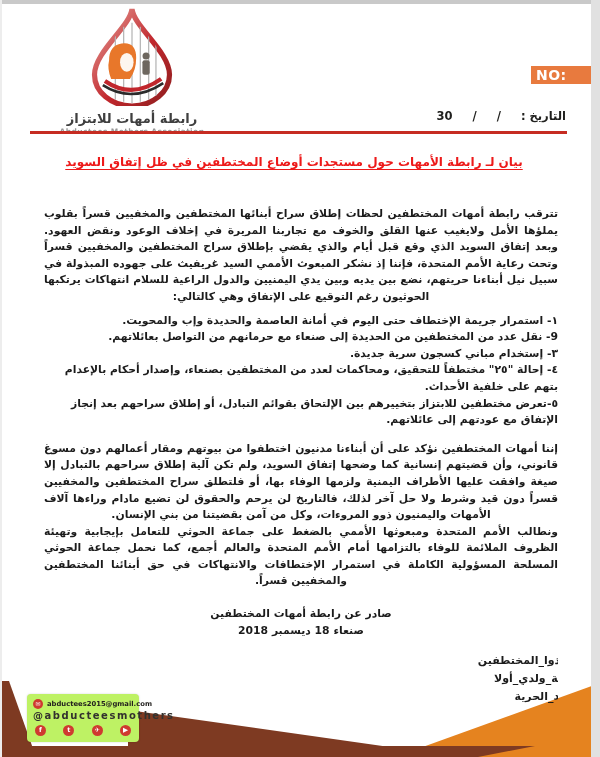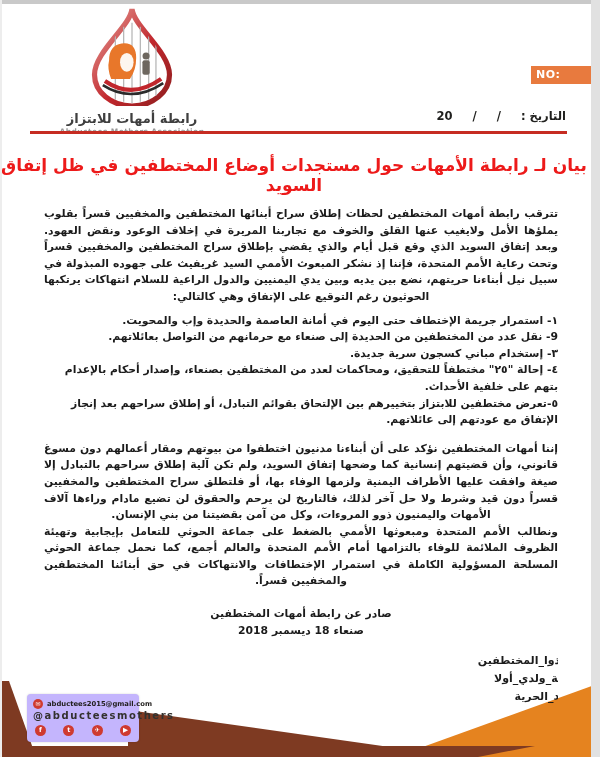--- a/index.html
+++ b/index.html
@@ -10,29 +10,29 @@
   .edge-top{position:absolute;left:0;top:0;width:600px;height:4px;background:#c9c9c9;z-index:6;}
   .edge-right{position:absolute;right:0;top:0;width:9px;height:757px;background:#e1e1e1;z-index:6;}
   .edge-left{position:absolute;left:0;top:0;width:2px;height:757px;background:#ededed;z-index:6;}
 
   
   .logo-wrap{position:absolute;left:48px;top:6px;width:168px;text-align:center;z-index:2;}
   .logo-name-ar{font-size:13px;font-weight:bold;color:#3f3f3f;margin-top:1px;direction:rtl;}
   .logo-name-en{font-size:7.5px;font-weight:bold;color:#979797;letter-spacing:.4px;margin-top:1px;}
 
   .no-box{position:absolute;left:531px;top:66px;width:60px;height:18px;background:#e87a3e;color:#fff;
-    font-size:11px;font-weight:bold;line-height:18px;padding-left:5px;letter-spacing:.5px;z-index:2;}
+    font-size:14px;font-weight:bold;line-height:18px;padding-left:5px;letter-spacing:.5px;z-index:2;}
 
   .date-row{position:absolute;top:109px;right:34px;direction:rtl;display:flex;align-items:center;
     column-gap:20px;font-size:11.5px;font-weight:bold;color:#20201e;z-index:2;}
 
   .red-rule{position:absolute;left:30px;top:131px;width:537px;height:3px;background:#c62c22;z-index:2;}
 
   .doc-title{position:absolute;left:0;top:155px;width:588px;text-align:center;color:#ed1a1a;
-    font-size:17px;font-weight:bold;text-underline-offset:3px;direction:rtl;z-index:2;}
+    font-size:12px;font-weight:bold;text-decoration:underline;text-underline-offset:3px;direction:rtl;z-index:2;}
 
   
   .body-col{position:absolute;left:44px;top:206px;width:514px;height:556px;z-index:2;direction:rtl;
     color:#1b1b1b;font-size:10.8px;font-weight:bold;line-height:16.6px;overflow:hidden;}
   .para{text-align:justify;text-align-last:center;margin:0;}
   .list{margin:7px 0 12px 0;}
   .list .li{margin:0;}
   .para2{margin-top:4px;}
   .signature{text-align:center;margin-top:16px;}
   .hashtags{position:relative;right:-28px;text-align:right;margin-top:13px;font-size:11px;line-height:18px;}
@@ -42,21 +42,21 @@
   .tri-orange{left:370px;top:678px;width:230px;height:79px;background:#e5831f;
     clip-path:polygon(25px 79px,230px 5px,230px 79px);}
   .maroon-a{left:0;top:681px;width:40px;height:76px;background:#7e3a22;
     clip-path:polygon(0 0,9px 0,36px 76px,0 76px);}
   .maroon-b{left:0;top:710px;width:600px;height:47px;background:#7e3a22;
     clip-path:polygon(128px 0,460px 47px,128px 47px);}
   .maroon-strip{left:0;top:746px;width:535px;height:11px;background:#7e3a22;
     clip-path:polygon(0 0,535px 0,478px 11px,0 11px);}
 
   
-  .contact-card{position:absolute;left:27px;top:694px;width:112px;height:48px;background:#c4b5fd;
+  .contact-card{position:absolute;left:27px;top:694px;width:112px;height:48px;background:#bef264;
     border-radius:4px;z-index:4;padding:5px 6px 4px 6px;box-shadow:0 0 2px rgba(0,0,0,.18);}
   .c-row1{display:flex;align-items:center;gap:4px;}
   .mail-ico{width:10px;height:10px;border-radius:50%;background:#cf3a30;color:#fff;font-size:6px;
     line-height:10px;text-align:center;flex:0 0 auto;}
   .c-email{font-size:6.8px;font-weight:bold;color:#23211f;white-space:nowrap;}
   .c-handle{font-size:10px;font-weight:bold;color:#33312e;letter-spacing:1.55px;margin-top:1px;white-space:nowrap;}
   .c-icons{display:flex;justify-content:space-between;margin-top:3.5px;padding:0 2px;}
   .s-ico{width:11px;height:11px;border-radius:50%;background:#cf3a30;color:#fff;font-size:6.5px;
     line-height:11px;text-align:center;font-weight:bold;}
 </style>
@@ -103,21 +103,21 @@
     <div class="logo-name-ar">رابطة أمهات للابتزاز</div>
     <div class="logo-name-en">Abductees Mothers Association</div>
   </div>
 
   <div class="no-box">NO:</div>
 
   <div class="date-row">
     <span>التاريخ :</span>
     <span>/</span>
     <span>/</span>
-    <span>20</span>
+    <span>30</span>
   </div>
 
   <div class="red-rule"></div>
 
   <div class="doc-title">بيان لـ رابطة الأمهات حول مستجدات أوضاع المختطفين في ظل إتفاق السويد</div>
 
   <div class="body-col">
     <p class="para">تترقب رابطة أمهات المختطفين لحظات إطلاق سراح أبنائها المختطفين والمخفيين قسراً بقلوب يملؤها الأمل ولايغيب عنها القلق والخوف مع تجاربنا المريرة في إخلاف الوعود ونقض العهود. وبعد إتفاق السويد الذي وقع قبل أيام والذي يقضي بإطلاق سراح المختطفين والمخفيين قسراً وتحت رعاية الأمم المتحدة، فإننا إذ نشكر المبعوث الأممي السيد غريفيث على جهوده المبذولة في سبيل نيل أبناءنا حريتهم، نضع بين يديه وبين يدي اليمنيين والدول الراعية للسلام انتهاكات يرتكبها الحوثيون رغم التوقيع على الإتفاق وهي كالتالي:</p>
     <div class="list">
       <div class="li">١- استمرار جريمة الإختطاف حتى اليوم في أمانة العاصمة والحديدة وإب والمحويت.</div>

